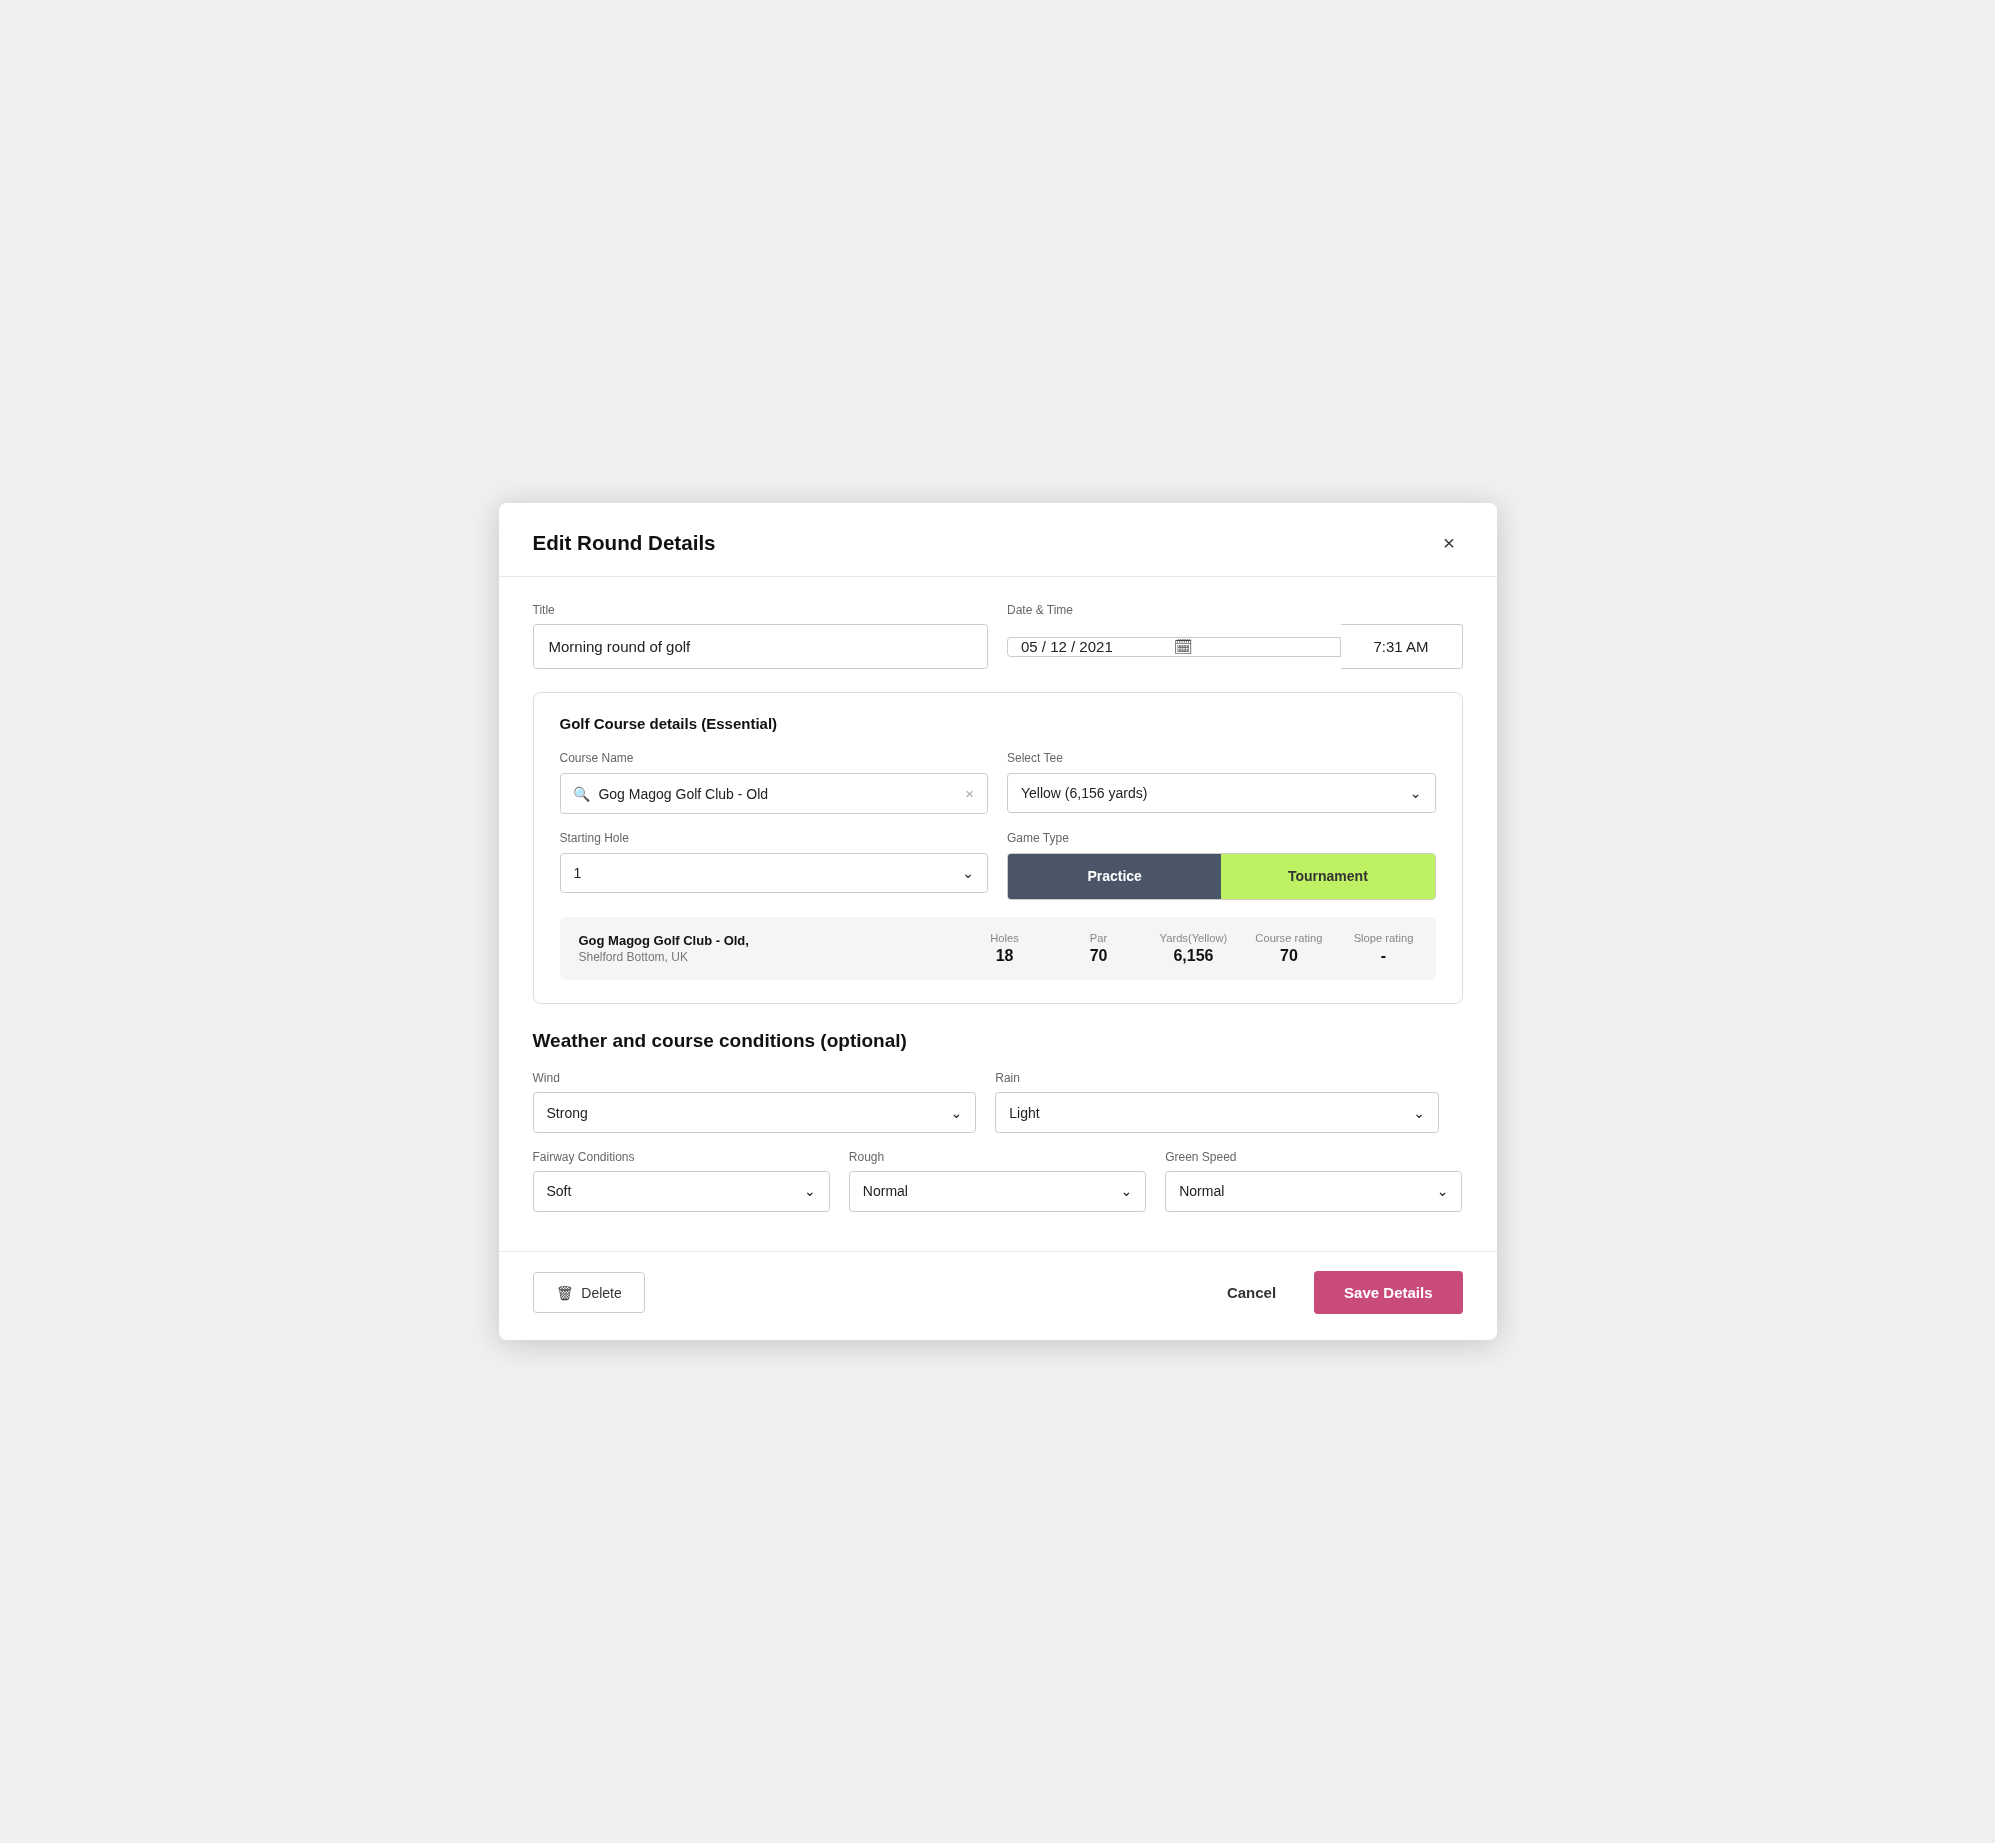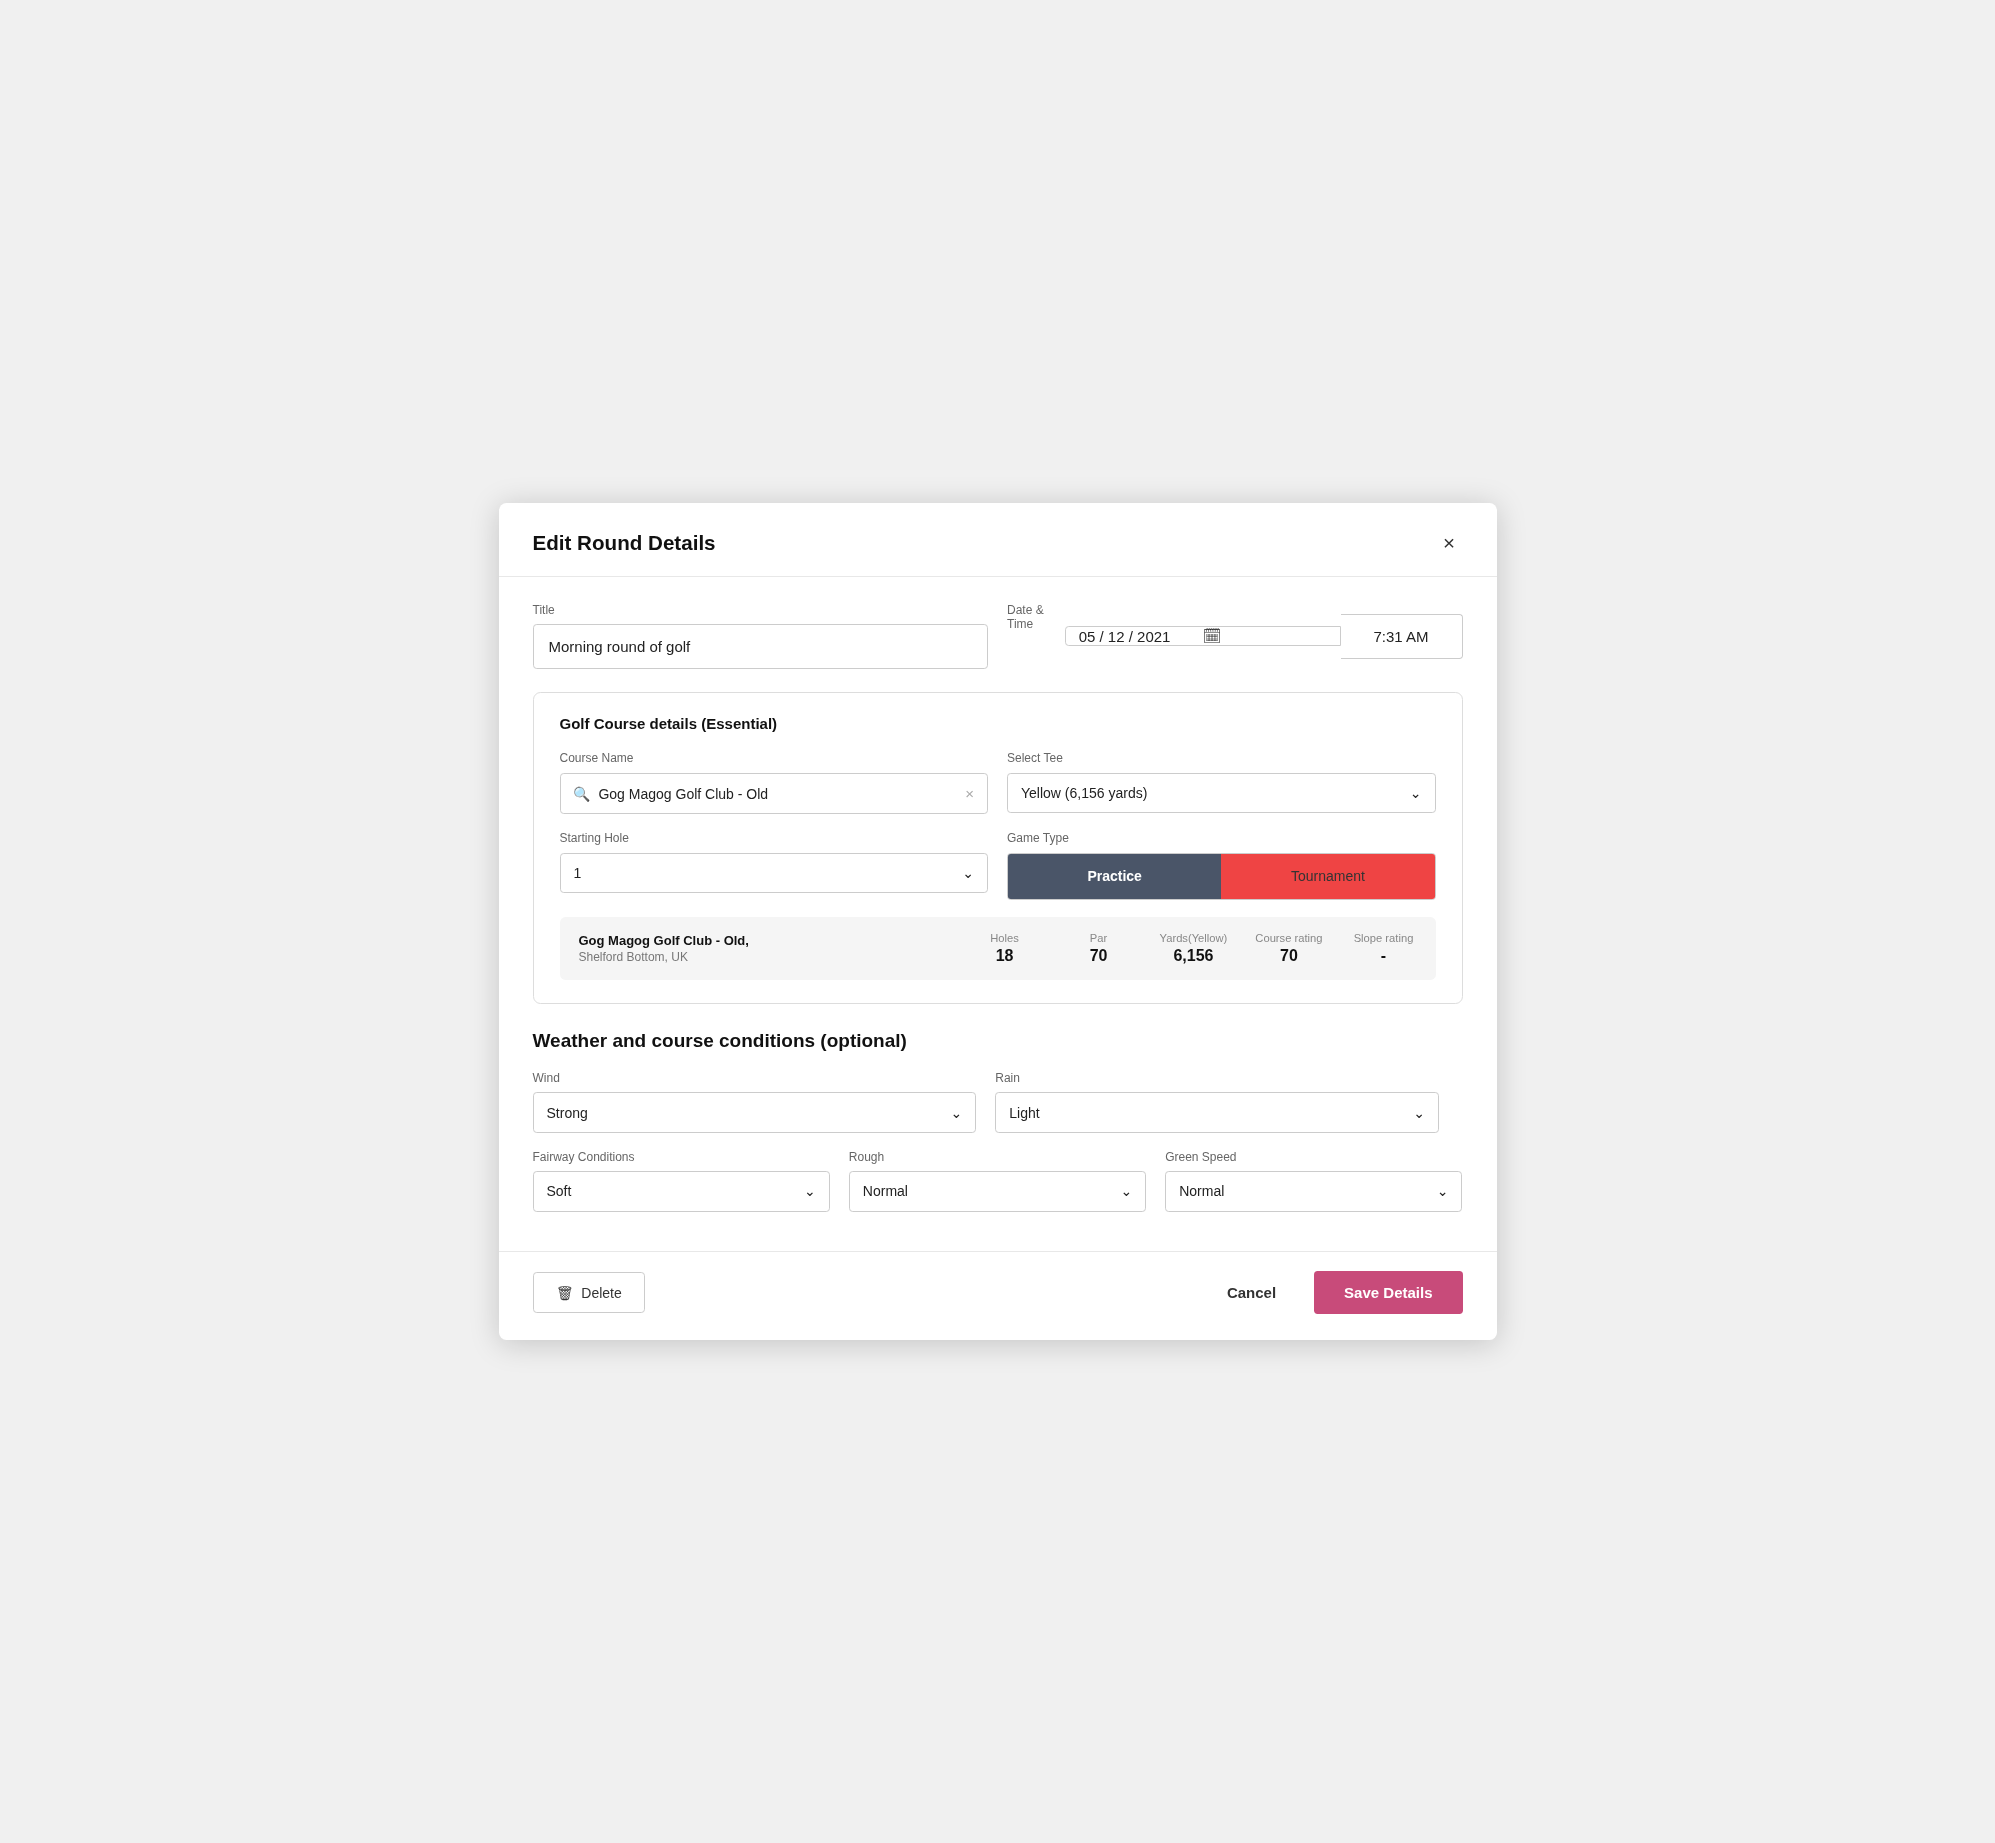--- a/index.html
+++ b/index.html
@@ -173,23 +173,23 @@
     .game-type-toggle {
       display: flex;
       border: 0.9px solid #ccc;
       border-radius: 3.7px;
       overflow: hidden;
       height: 47px;
     }
     .toggle-btn {
       flex: 1;
       border: none;
-      background: #ef4444;
+      background: #bef264;
       font-size: 14px;
-      font-weight: 400;
+      font-weight: 700;
       cursor: pointer;
       color: #333;
     }
     .toggle-btn.active {
       background: #4a5568;
       color: #fff;
       font-weight: 600;
     }
     .course-info-row {
       background: #f5f5f5;
@@ -295,21 +295,21 @@
   </div>
 
   <div class="modal-body">
 
     <div class="top-row">
       <div class="title-field">
         <label class="field-label">Title</label>
         <input class="input-text" type="text" value="Morning round of golf" style="">
       </div>
       <div class="datetime-field">
-        <div style="flex:1; display:flex; flex-direction:row;">
+        <div style="flex:1; display:flex; flex-direction:column;">
           <label class="field-label">Date &amp; Time</label>
           <div class="datetime-inner">
             <div class="date-input-wrap">
               <span>05 /  12  / 2021</span>
               <span class="calendar-icon">🗓</span>
             </div>
             <div class="time-input-wrap">
               <span>7:31 AM</span>
             </div>
           </div>

